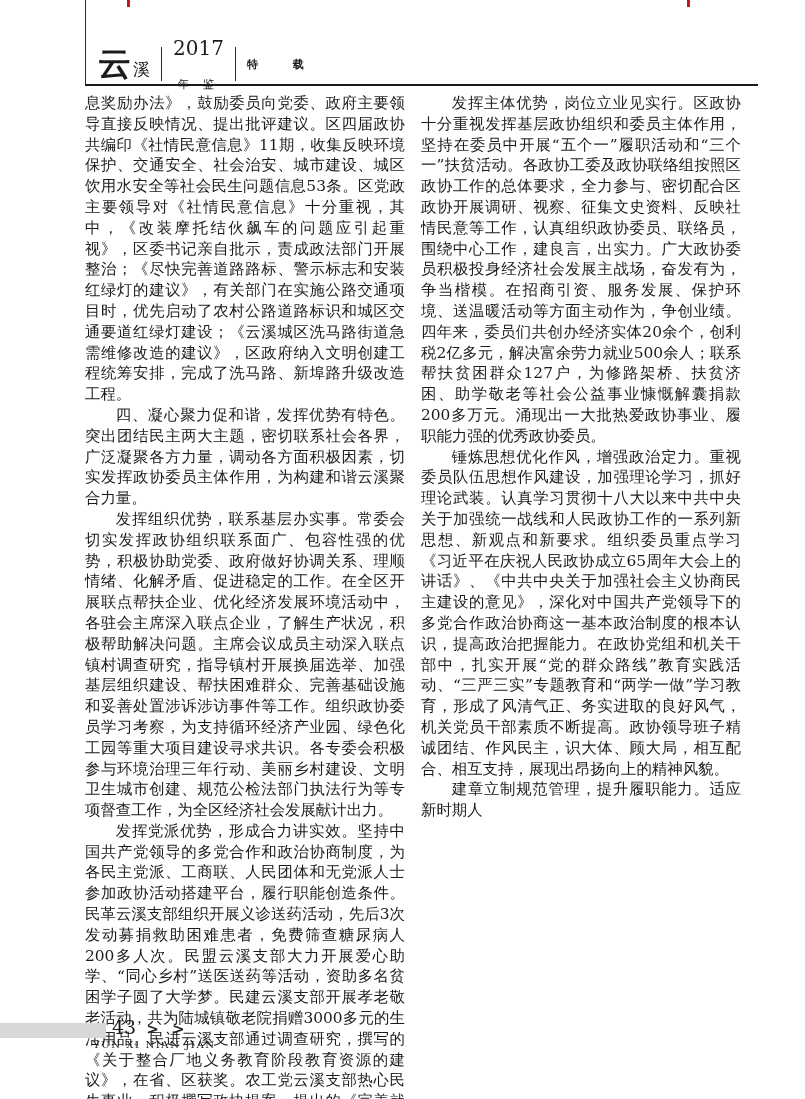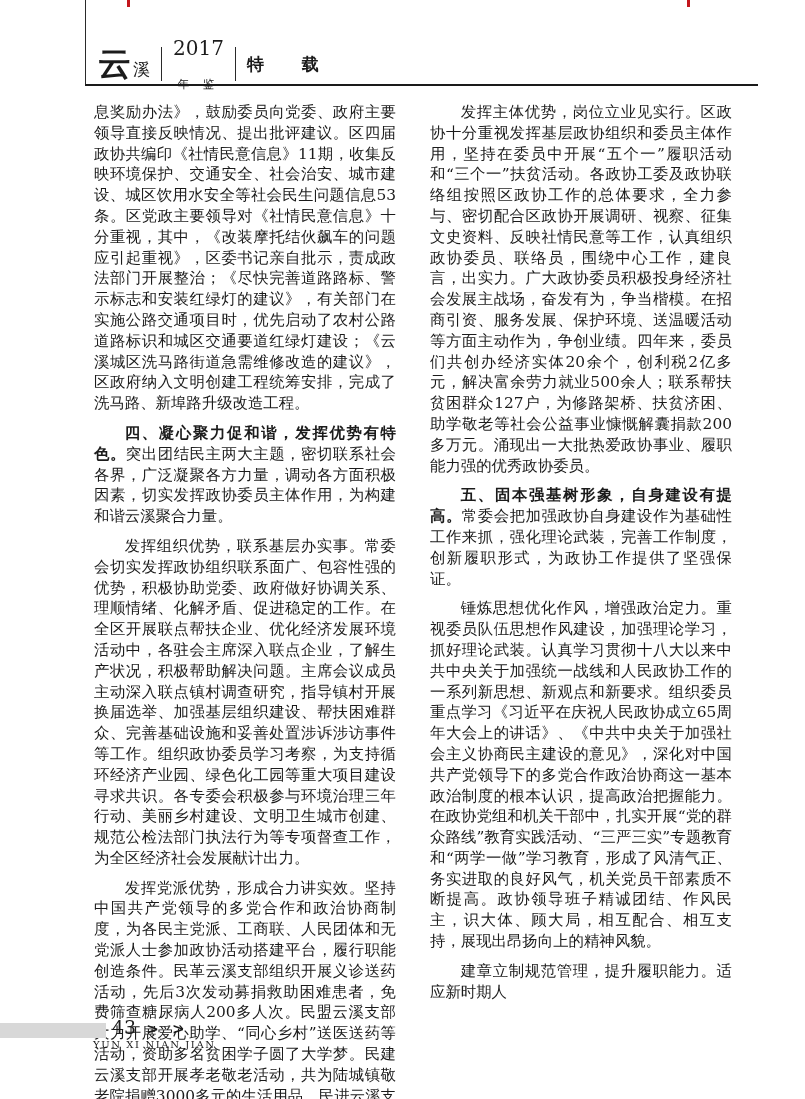--- a/index.html
+++ b/index.html
@@ -13,27 +13,27 @@
   .crop-mark.m2{left:687px;}
   .left-rule{position:absolute;left:85px;top:0;width:1px;height:86px;background:#2a2a2a;}
   .masthead{position:absolute;left:98px;top:44px;height:40px;display:flex;align-items:center;}
   .brand{display:flex;align-items:baseline;}
   .brand-main{font-size:33px;font-weight:bold;line-height:1;}
   .brand-sub{font-size:17px;margin-left:2px;}
   .vdiv{width:1px;height:34px;background:#2a2a2a;margin:0 11px;}
   .yearblock{text-align:center;line-height:1.15;}
   .year{font-size:20px;display:block;}
   .yearlabel{font-size:11.5px;letter-spacing:5px;display:block;margin-top:18px;}
-  .section-title{font-size:17px;font-weight:bold;letter-spacing:16px;white-space:nowrap;}
+  .section-title{font-size:11px;font-weight:bold;letter-spacing:16px;white-space:nowrap;font-family:Liberation Serif, serif;}
   .head-rule{position:absolute;left:85px;top:84px;width:673px;height:2px;background:#1a1a1a;}
   .columns{position:absolute;left:85px;top:93px;width:656px;display:flex;gap:16px;}
   .column{width:320px;font-size:15.4px;line-height:20.8px;text-align:justify;}
-  .para{margin:9px;text-indent:2em;}
+  .para{margin:0;text-indent:2em;}
   .para.no-indent{text-indent:0;}
-  .para strong{font-weight:bold;}
+  .para strong{font-weight:normal;}
   .footer-bar{position:absolute;left:0;top:1023px;width:106px;height:15px;background:#d8d8d8;}
   .pagenum-row{position:absolute;left:112px;top:1016px;display:flex;align-items:baseline;gap:10px;}
   .page-number{font-size:19px;}
   .page-arrows{font-size:15px;font-weight:bold;letter-spacing:4px;}
   .pinyin{position:absolute;left:93px;top:1039px;font-size:10px;letter-spacing:1.6px;font-weight:normal;}
 </style>
 </head>
 <body>
 
 <div class="page">
@@ -60,21 +60,20 @@
 
   <div class="columns">
     <div class="column">
         <p class="para no-indent">息奖励办法》，鼓励委员向党委、政府主要领导直接反映情况、提出批评建议。区四届政协共编印《社情民意信息》11期，收集反映环境保护、交通安全、社会治安、城市建设、城区饮用水安全等社会民生问题信息53条。区党政主要领导对《社情民意信息》十分重视，其中，《改装摩托结伙飙车的问题应引起重视》，区委书记亲自批示，责成政法部门开展整治；《尽快完善道路路标、警示标志和安装红绿灯的建议》，有关部门在实施公路交通项目时，优先启动了农村公路道路标识和城区交通要道红绿灯建设；《云溪城区洗马路街道急需维修改造的建议》，区政府纳入文明创建工程统筹安排，完成了洗马路、新埠路升级改造工程。</p>
         <p class="para"><strong>四、凝心聚力促和谐，发挥优势有特色。</strong>突出团结民主两大主题，密切联系社会各界，广泛凝聚各方力量，调动各方面积极因素，切实发挥政协委员主体作用，为构建和谐云溪聚合力量。</p>
         <p class="para">发挥组织优势，联系基层办实事。常委会切实发挥政协组织联系面广、包容性强的优势，积极协助党委、政府做好协调关系、理顺情绪、化解矛盾、促进稳定的工作。在全区开展联点帮扶企业、优化经济发展环境活动中，各驻会主席深入联点企业，了解生产状况，积极帮助解决问题。主席会议成员主动深入联点镇村调查研究，指导镇村开展换届选举、加强基层组织建设、帮扶困难群众、完善基础设施和妥善处置涉诉涉访事件等工作。组织政协委员学习考察，为支持循环经济产业园、绿色化工园等重大项目建设寻求共识。各专委会积极参与环境治理三年行动、美丽乡村建设、文明卫生城市创建、规范公检法部门执法行为等专项督查工作，为全区经济社会发展献计出力。</p>
         <p class="para">发挥党派优势，形成合力讲实效。坚持中国共产党领导的多党合作和政治协商制度，为各民主党派、工商联、人民团体和无党派人士参加政协活动搭建平台，履行职能创造条件。民革云溪支部组织开展义诊送药活动，先后3次发动募捐救助困难患者，免费筛查糖尿病人200多人次。民盟云溪支部大力开展爱心助学、“同心乡村”送医送药等活动，资助多名贫困学子圆了大学梦。民建云溪支部开展孝老敬老活动，共为陆城镇敬老院捐赠3000多元的生活用品。民进云溪支部通过调查研究，撰写的《关于整合厂地义务教育阶段教育资源的建议》，在省、区获奖。农工党云溪支部热心民生事业，积极撰写政协提案，提出的《完善就业创业体系，促进社会和谐发展》、《关于加快推进农村土地流转的建议》等提案，被区政协列为重点提案。</p>
       </div>
     <div class="column">
         <p class="para">发挥主体优势，岗位立业见实行。区政协十分重视发挥基层政协组织和委员主体作用，坚持在委员中开展“五个一”履职活动和“三个一”扶贫活动。各政协工委及政协联络组按照区政协工作的总体要求，全力参与、密切配合区政协开展调研、视察、征集文史资料、反映社情民意等工作，认真组织政协委员、联络员，围绕中心工作，建良言，出实力。广大政协委员积极投身经济社会发展主战场，奋发有为，争当楷模。在招商引资、服务发展、保护环境、送温暖活动等方面主动作为，争创业绩。四年来，委员们共创办经济实体20余个，创利税2亿多元，解决富余劳力就业500余人；联系帮扶贫困群众127户，为修路架桥、扶贫济困、助学敬老等社会公益事业慷慨解囊捐款200多万元。涌现出一大批热爱政协事业、履职能力强的优秀政协委员。</p>
-        <p class="para"><strong>五、固本强基树形象，自身建设有提高。</strong>常委会把加强政协自身建设作为基础性工作来抓，强化理论武装，完善工作制度，创新履职形式，为政协工作提供了坚强保证。</p>
         <p class="para">锤炼思想优化作风，增强政治定力。重视委员队伍思想作风建设，加强理论学习，抓好理论武装。认真学习贯彻十八大以来中共中央关于加强统一战线和人民政协工作的一系列新思想、新观点和新要求。组织委员重点学习《习近平在庆祝人民政协成立65周年大会上的讲话》、《中共中央关于加强社会主义协商民主建设的意见》，深化对中国共产党领导下的多党合作政治协商这一基本政治制度的根本认识，提高政治把握能力。在政协党组和机关干部中，扎实开展“党的群众路线”教育实践活动、“三严三实”专题教育和“两学一做”学习教育，形成了风清气正、务实进取的良好风气，机关党员干部素质不断提高。政协领导班子精诚团结、作风民主，识大体、顾大局，相互配合、相互支持，展现出昂扬向上的精神风貌。</p>
         <p class="para">建章立制规范管理，提升履职能力。适应新时期人</p>
       </div>
   </div>
 
   <div class="footer-bar"></div>
   <div class="pagenum-row">
     <span class="page-number">43</span>
     <span class="page-arrows">&gt; &gt;</span>
   </div>

